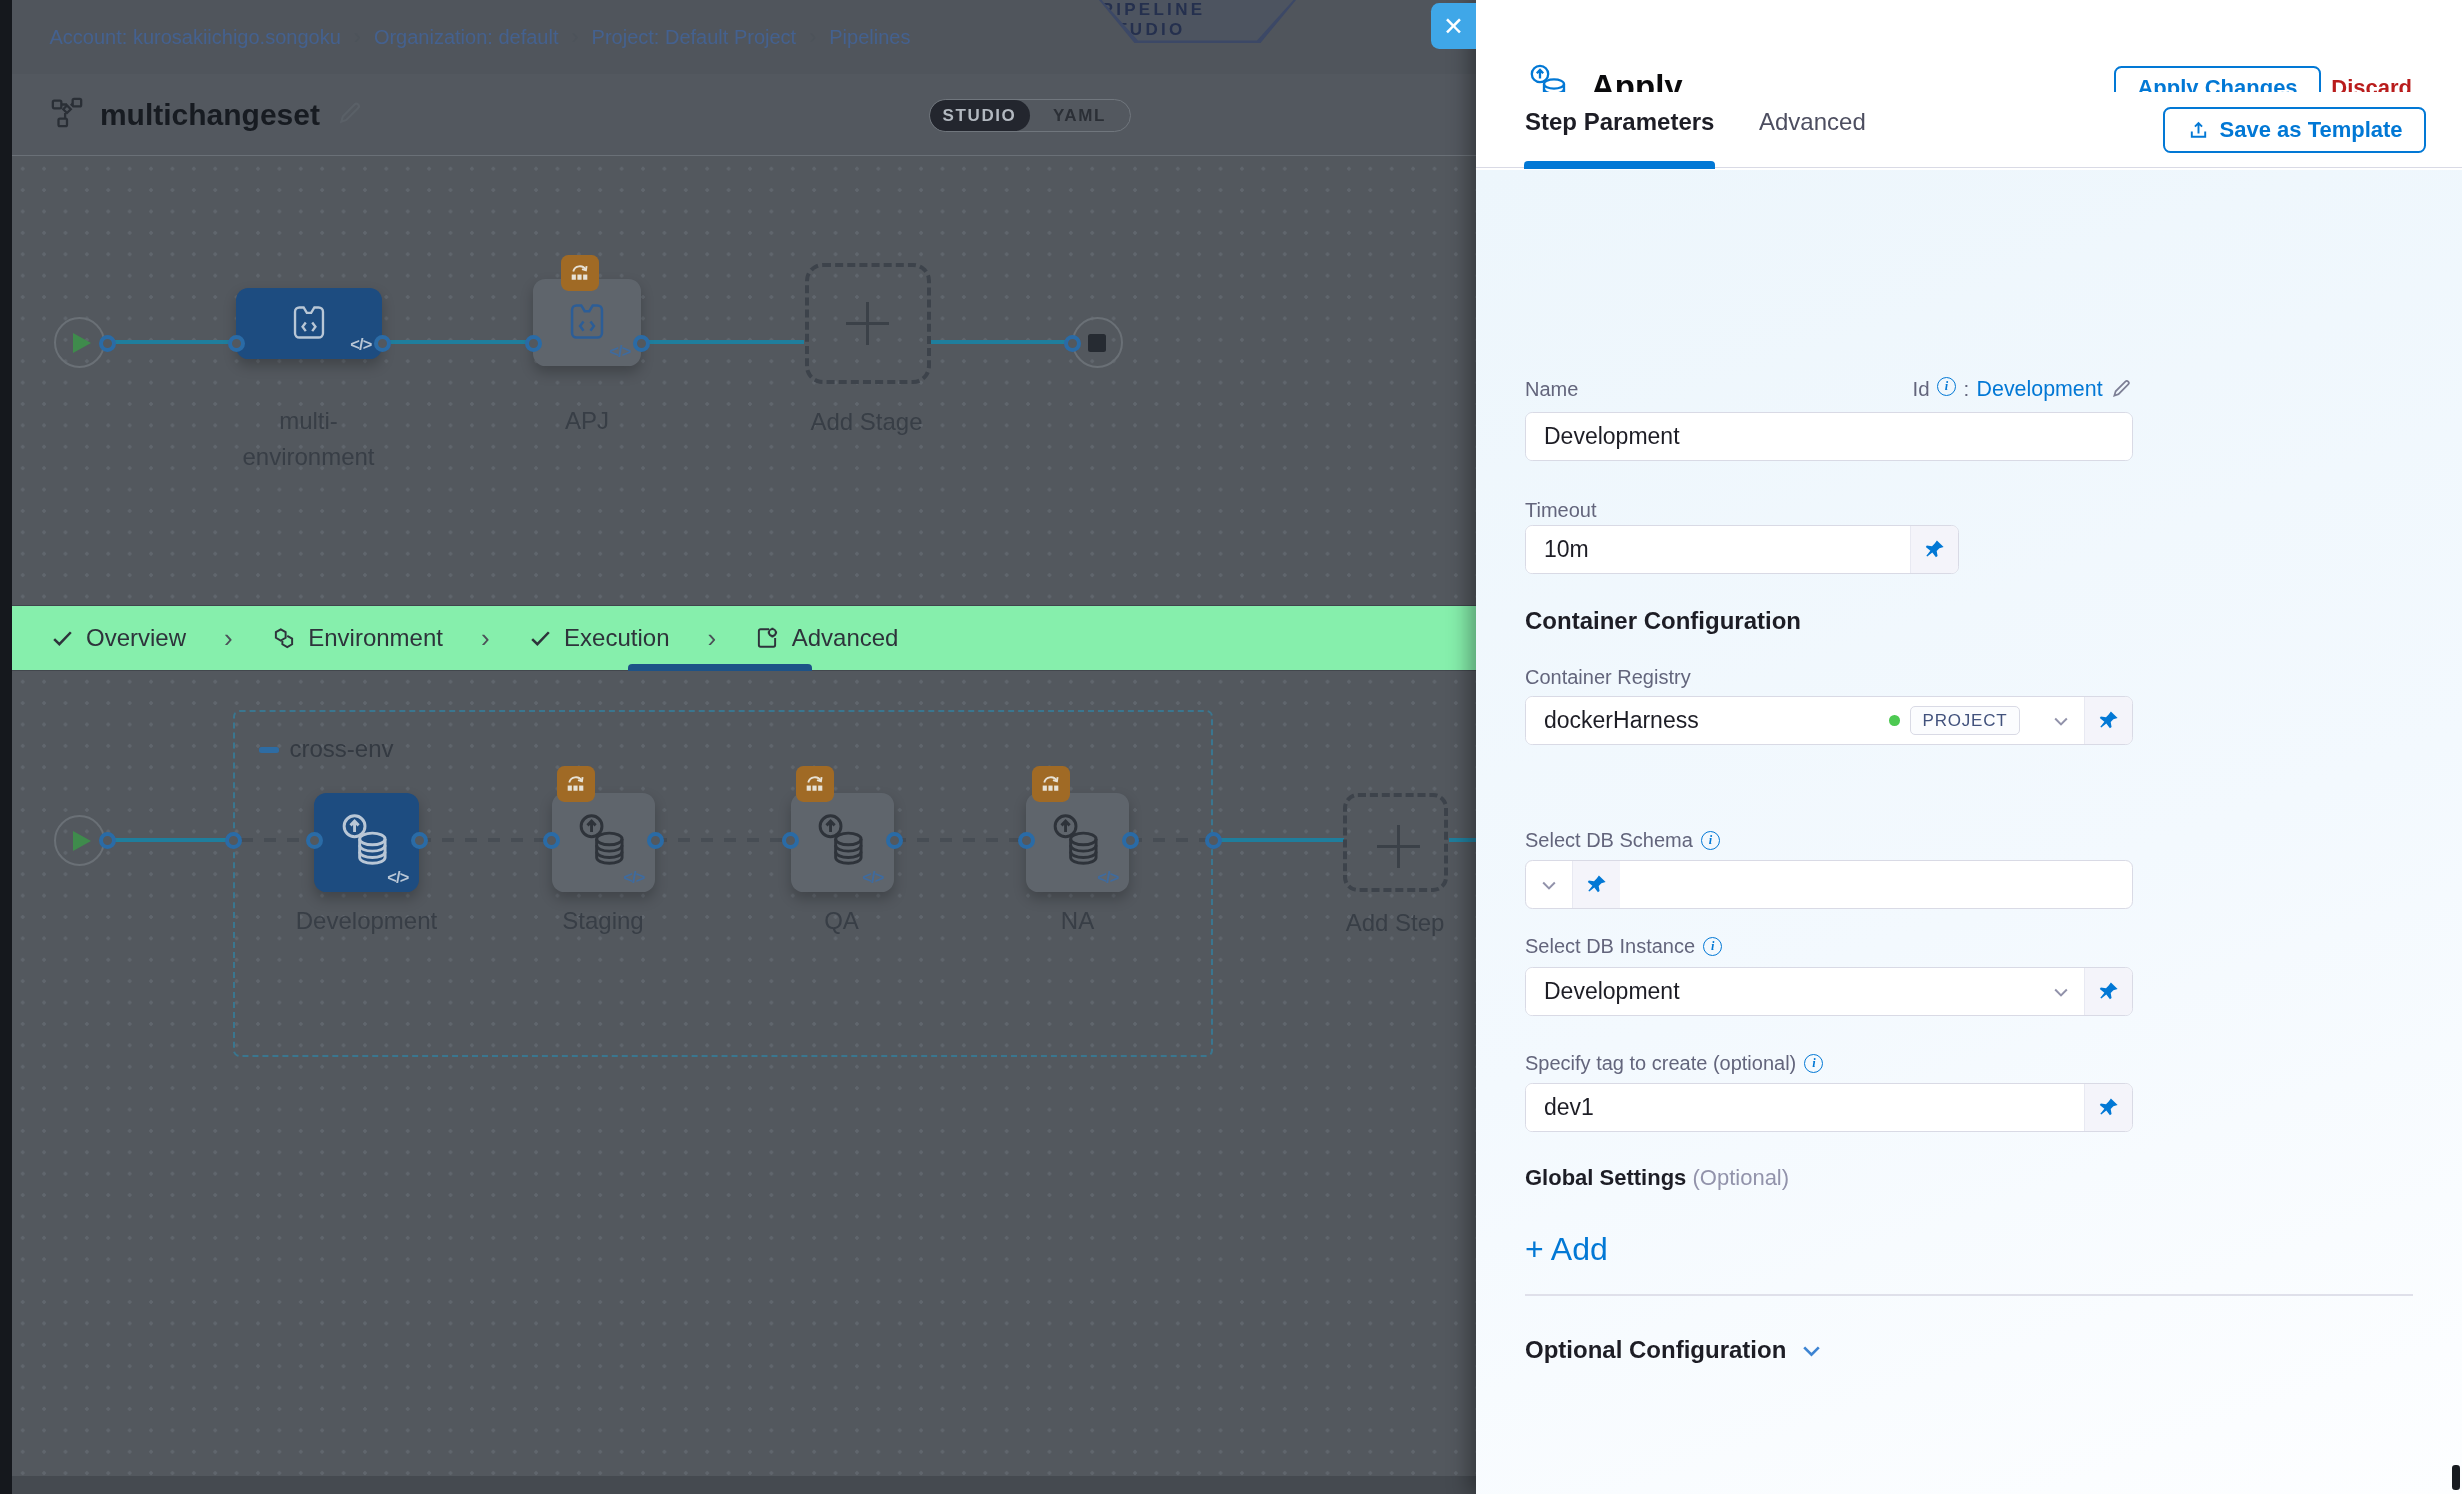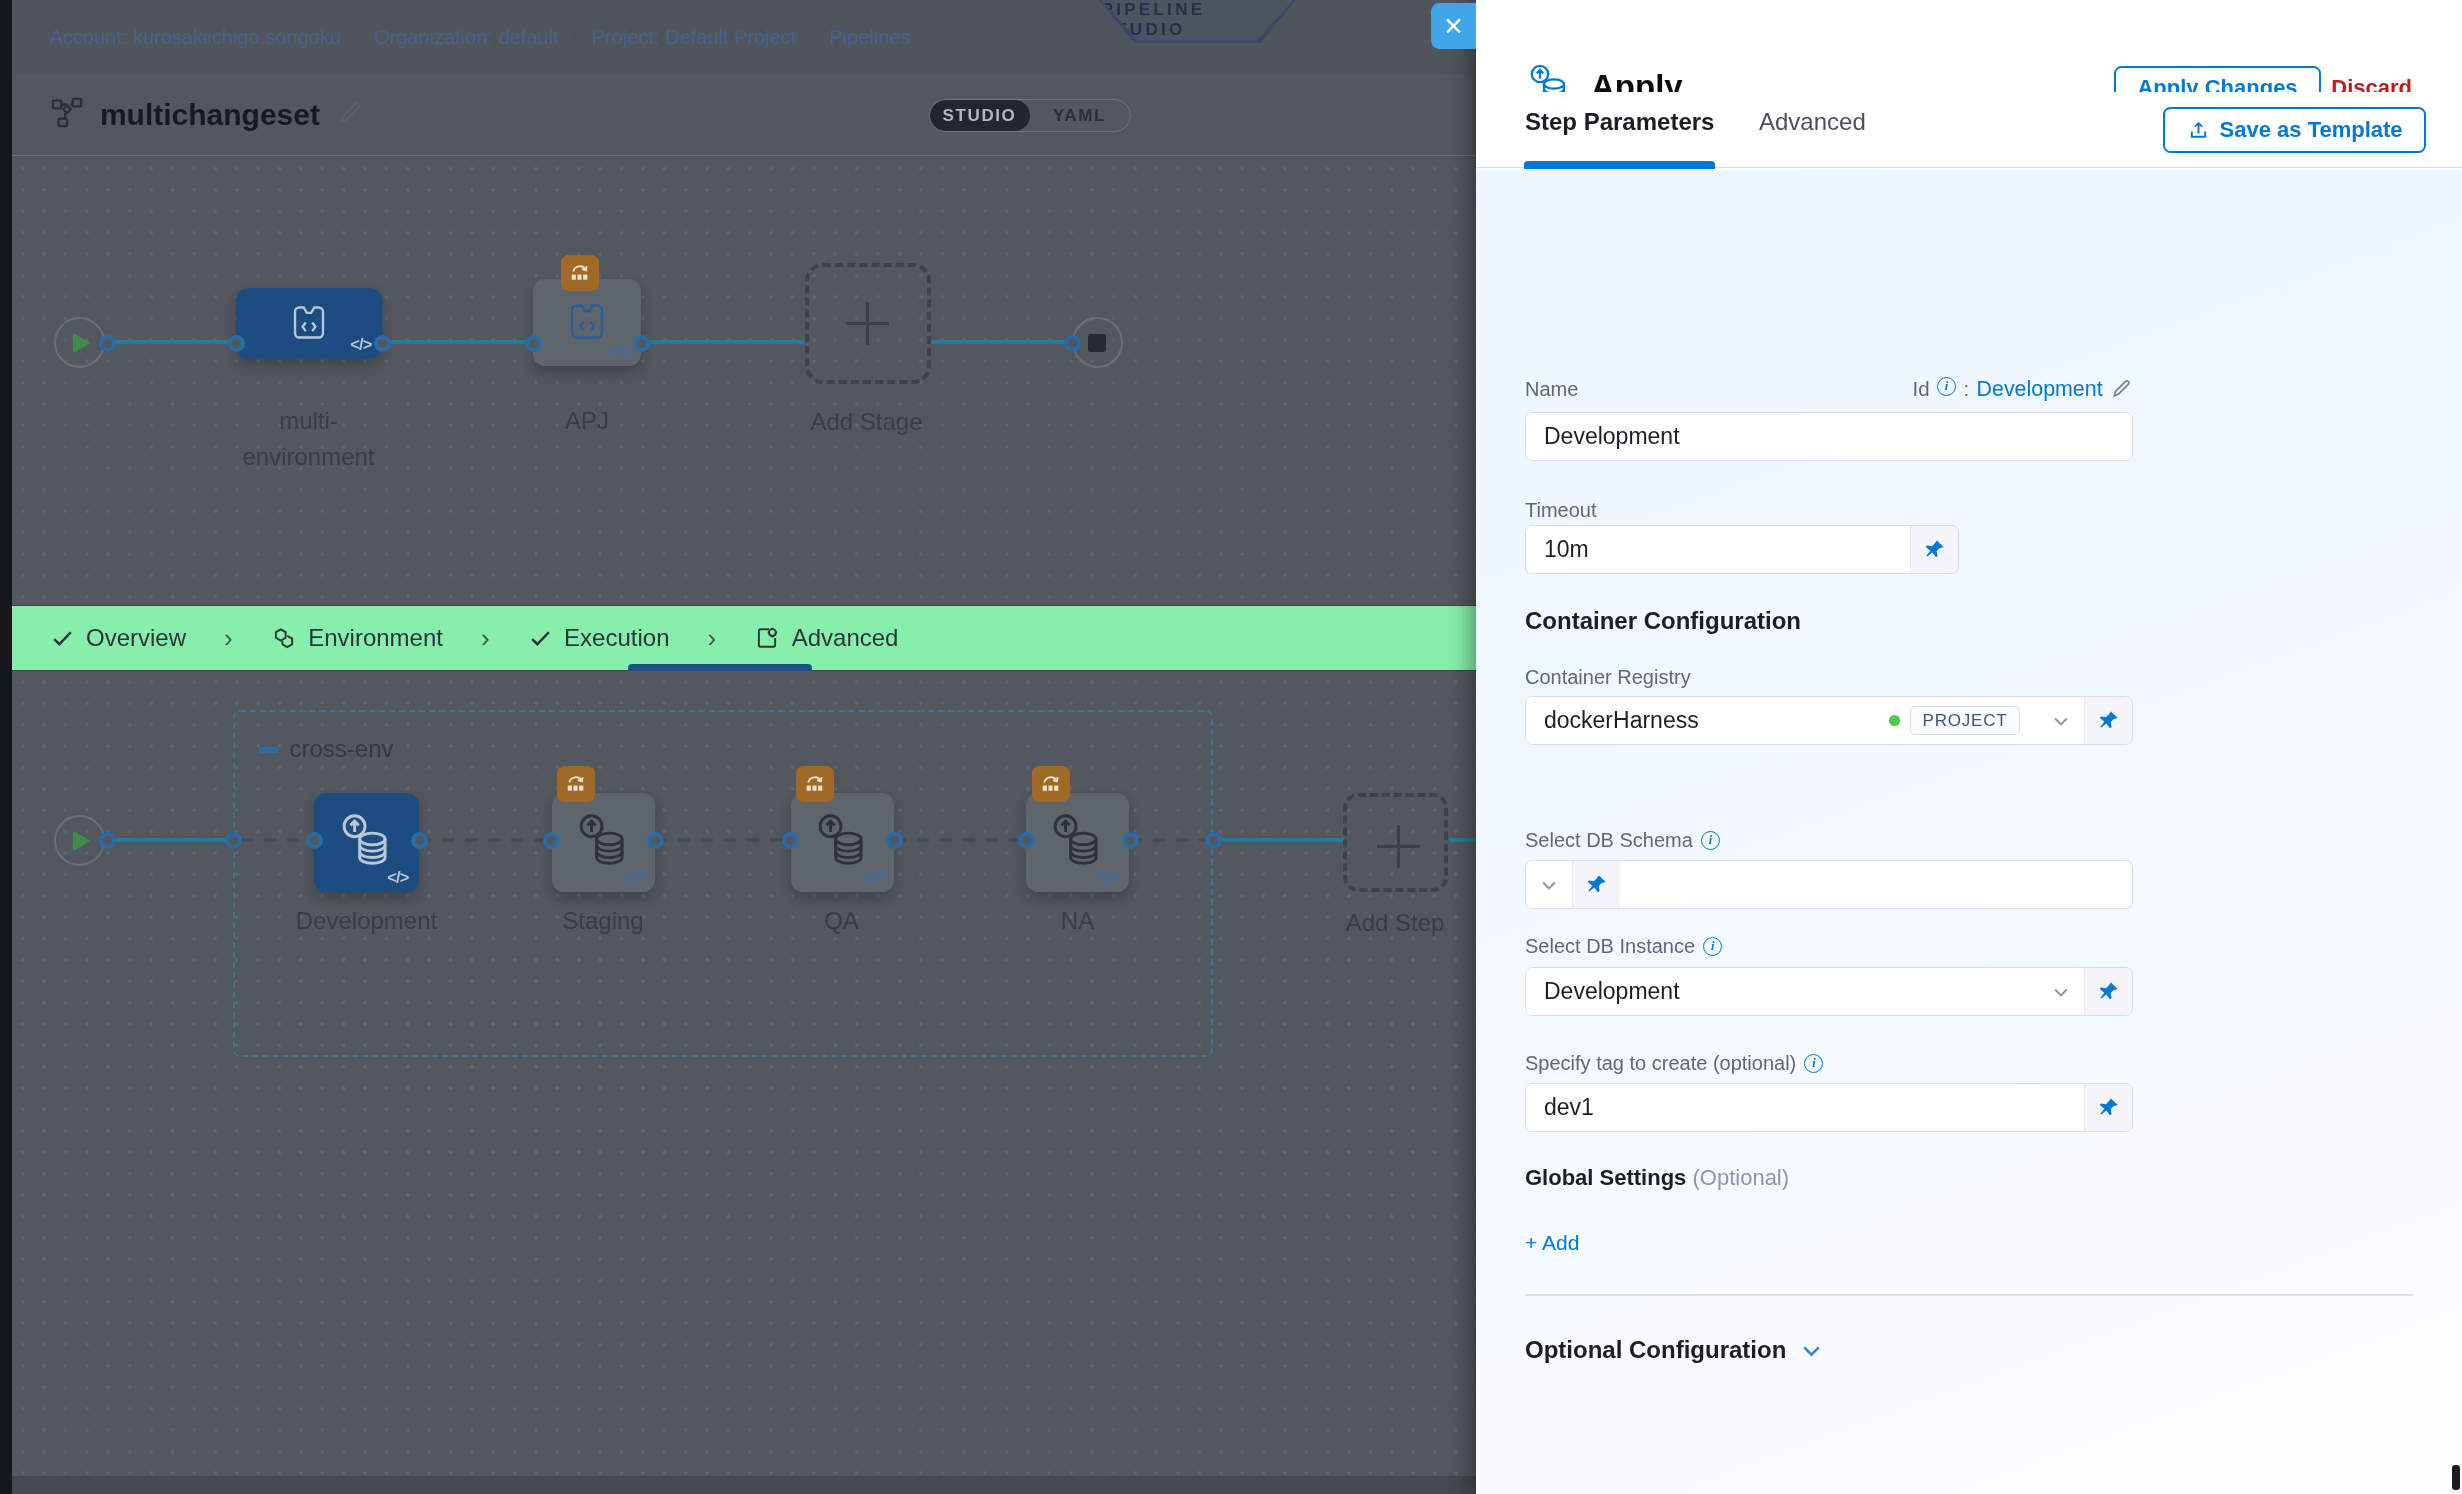--- a/index.html
+++ b/index.html
@@ -114,21 +114,21 @@
   .pin-seg { width:48px; background:#f4f4fa; border-left:1.6px solid #e8e9f2;
     display:flex; align-items:center; justify-content:center; cursor:pointer; }
   .chev-seg { width:46px; display:flex; align-items:center; justify-content:center; cursor:pointer; }
   .green-dot { width:10.7px; height:10.7px; border-radius:50%; background:#4dc952; margin-right:10px; }
   .scope-badge { border:1.6px solid #d9dae5; border-radius:5px; background:#fbfcfe; color:#41517c;
     font-size:17px; letter-spacing:0.8px; padding:3.3px 11.5px; }
   .id-row { position:absolute; left:49px; top:207px; width:608px; display:flex; justify-content:space-between; align-items:center; }
   .id-group { display:flex; align-items:flex-start; gap:7.4px; }
   .id-label { color:#63657c; font-size:20.5px; }
   .id-value { color:#0278d5; font-size:21.4px; }
-  .add-link { position:absolute; left:49px; color:#0278d5; font-size:21px; cursor:pointer; }
+  .add-link { position:absolute; left:49px; color:#0278d5; font-size:32px; cursor:pointer; }
   .divider { position:absolute; left:49px; right:49px; height:1.6px; background:#dfe0ea; }
   .optional-row { position:absolute; left:49px; display:flex; align-items:center; gap:13px; cursor:pointer; }
   .corner-nub { position:absolute; right:1.6px; bottom:5px; width:8.2px; height:25px; background:#181b20; border-radius:3.3px; }
 </style>
 </head>
 <body>
 
 <div class="app">
 
   <div class="edge-strip"></div>

